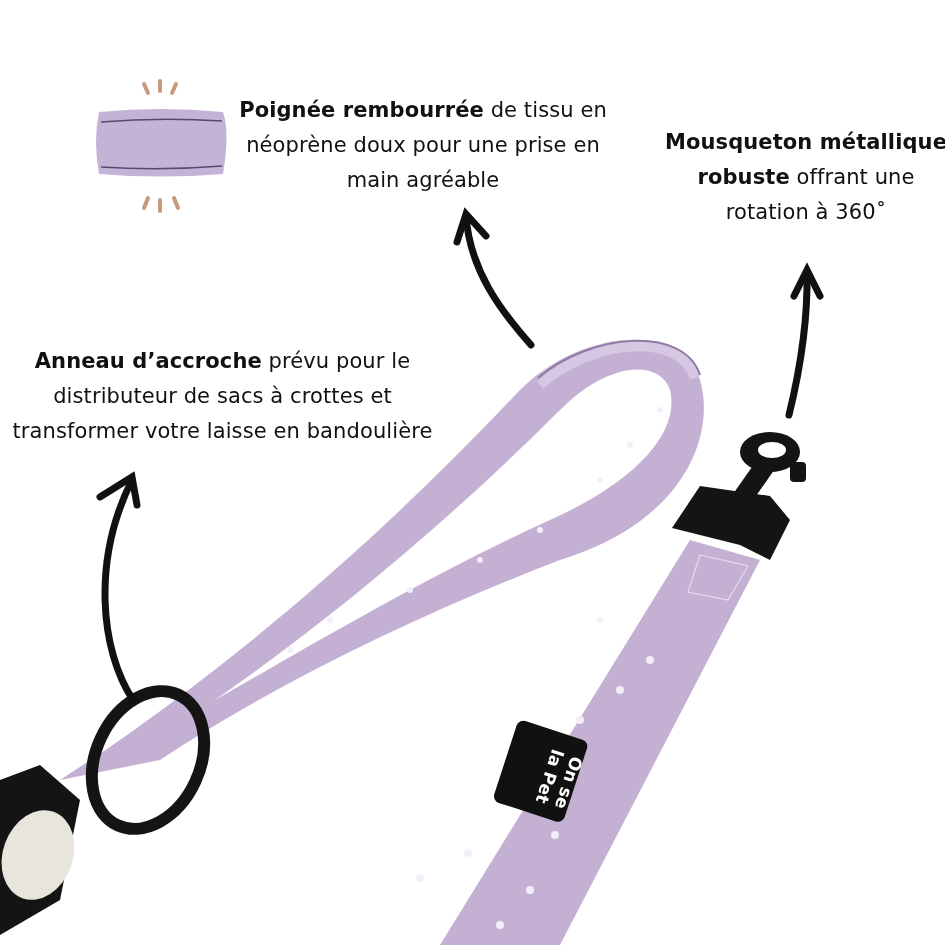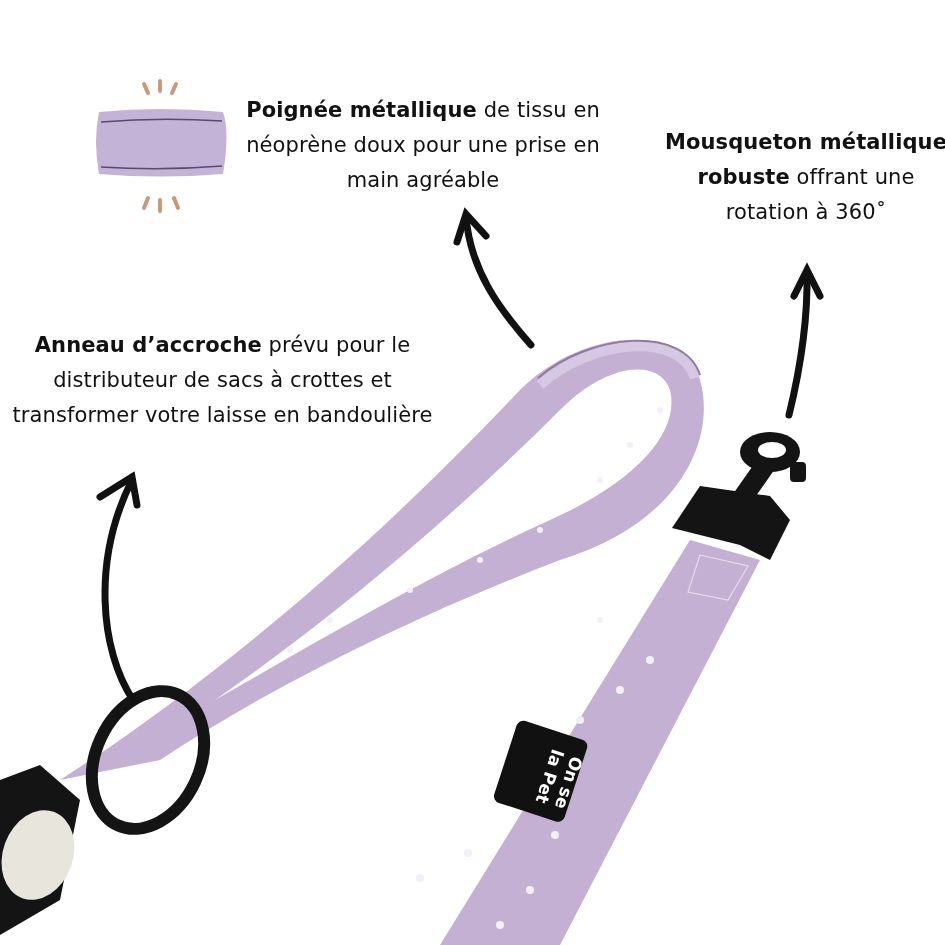--- a/index.html
+++ b/index.html
@@ -1,21 +1,21 @@
 <!DOCTYPE html>
 <html><head>
   <meta charset="utf-8">
   <style>
     html, body { margin: 0; padding: 0; background: #ffffff; }
     body { width: 945px; height: 945px; position: relative; overflow: hidden; font-family: "DejaVu Sans", sans-serif; color: #111; }
     .caption { position: absolute; text-align: center; font-size: 21px; line-height: 35px; letter-spacing: 0.1px; color: #111; }
     .caption b { font-weight: 700; }
     #cap-handle { left: 228px; top: 93px; width: 390px; }
     #cap-clip { left: 640px; top: 125px; width: 286px; margin-left: 23px; }
-    #cap-ring { left: 10px; top: 328px; width: 425px; }
+    #cap-ring { left: 10px; top: 344px; width: 425px; }
     svg.layer { position: absolute; left: 0; top: 0; }
   </style>
 </head>
 <body>
 
 <svg class="layer" width="945" height="945" viewBox="0 0 945 945">
   <g stroke="#c79a7e" stroke-width="4" stroke-linecap="round">
     <line x1="144" y1="84" x2="148" y2="93"></line>
     <line x1="160" y1="81" x2="160" y2="91"></line>
     <line x1="176" y1="84" x2="172" y2="93"></line>
@@ -94,21 +94,21 @@
       <path d="M794 296 L 807 270 L 820 296"></path>
     </g>
     <g>
       <path d="M133 700 C 100 650, 92 560, 132 480"></path>
       <path d="M100 497 L 132 477 L 137 505"></path>
     </g>
   </g>
 </svg>
 
 <div class="caption" id="cap-handle">
-  <b>Poignée métallique</b><span> de tissu en néoprène doux pour une prise en main agréable</span>
+  <b>Poignée rembourrée</b><span> de tissu en néoprène doux pour une prise en main agréable</span>
 </div>
 
 <div class="caption" id="cap-clip">
   <b>Mousqueton métallique robuste</b><span> offrant une rotation à 360˚</span>
 </div>
 
 <div class="caption" id="cap-ring">
   <b>Anneau d’accroche</b><span> prévu  pour le distributeur de sacs à crottes et transformer votre laisse en bandoulière</span>
 </div>
 

